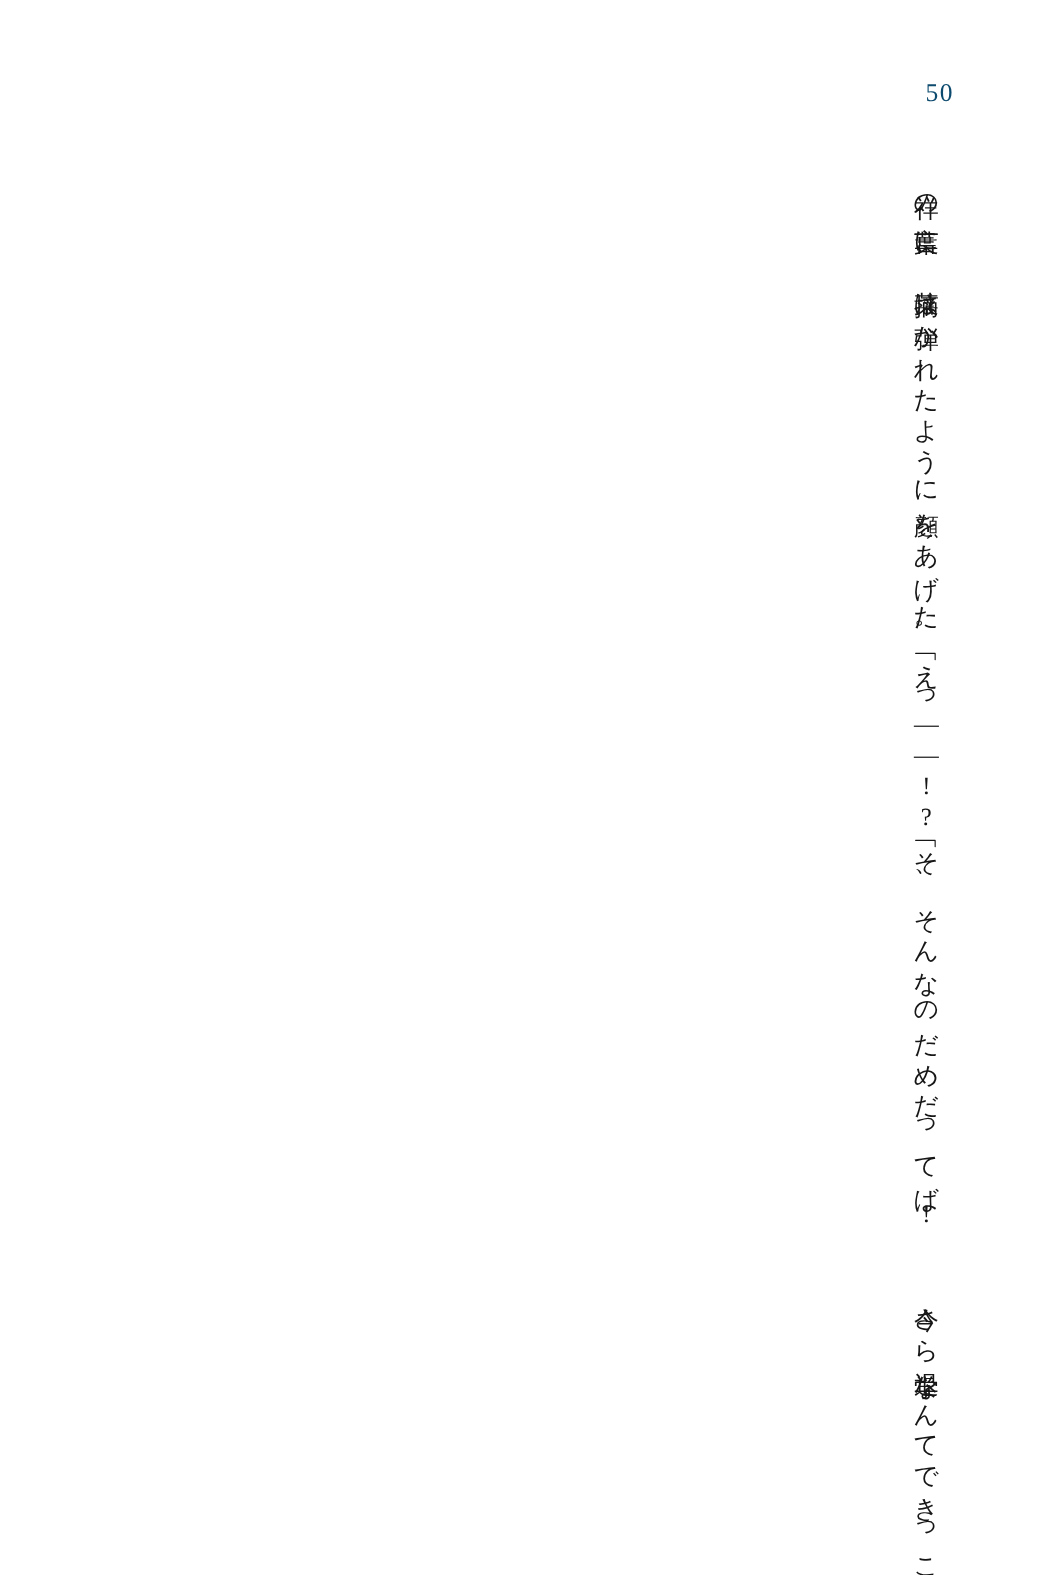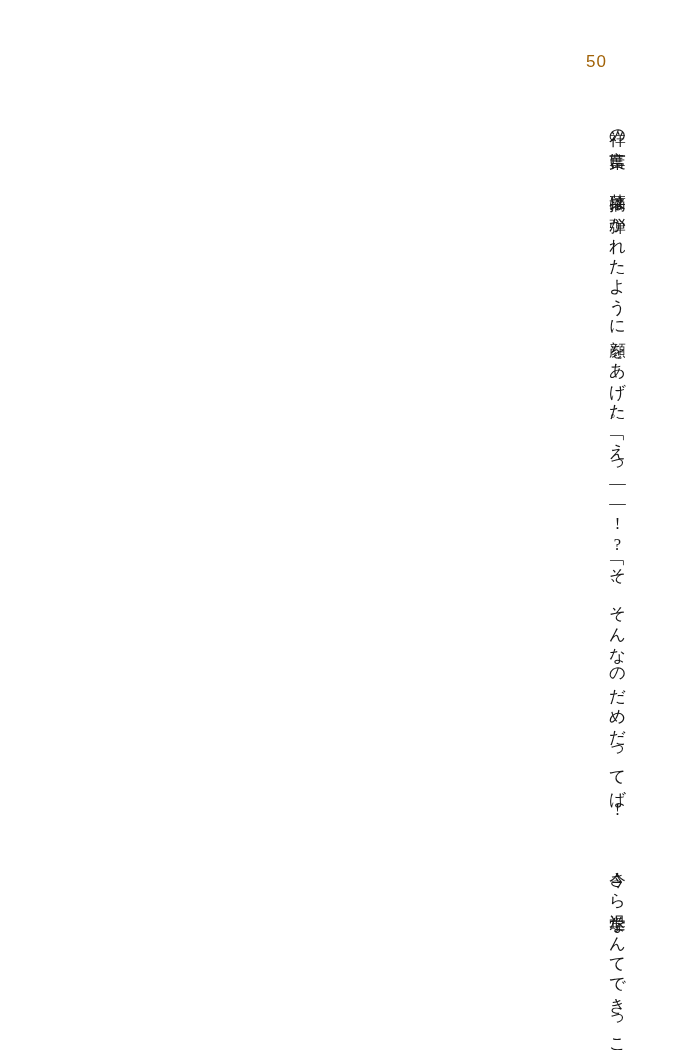--- a/index.html
+++ b/index.html
@@ -17,25 +17,25 @@
   .page {
     position: relative;
     width: 695px;
     height: 1050px;
     background: #ffffff;
     box-sizing: border-box;
   }
   .page-number {
     position: absolute;
     top: 52px;
-    right: 88px;
+    right: 59px;
     font-size: 17px;
     letter-spacing: 1px;
-    color: #a16207;
-    font-family: Liberation Sans, sans-serif;
+    color: #0c4a6e;
+    font-family: Liberation Serif, serif;
   }
   .text-body {
     position: absolute;
     top: 100px;
     right: 62px;
     height: 870px;
     width: 560px;
     display: flex;
     flex-direction: row;
     writing-mode: vertical-rl;

